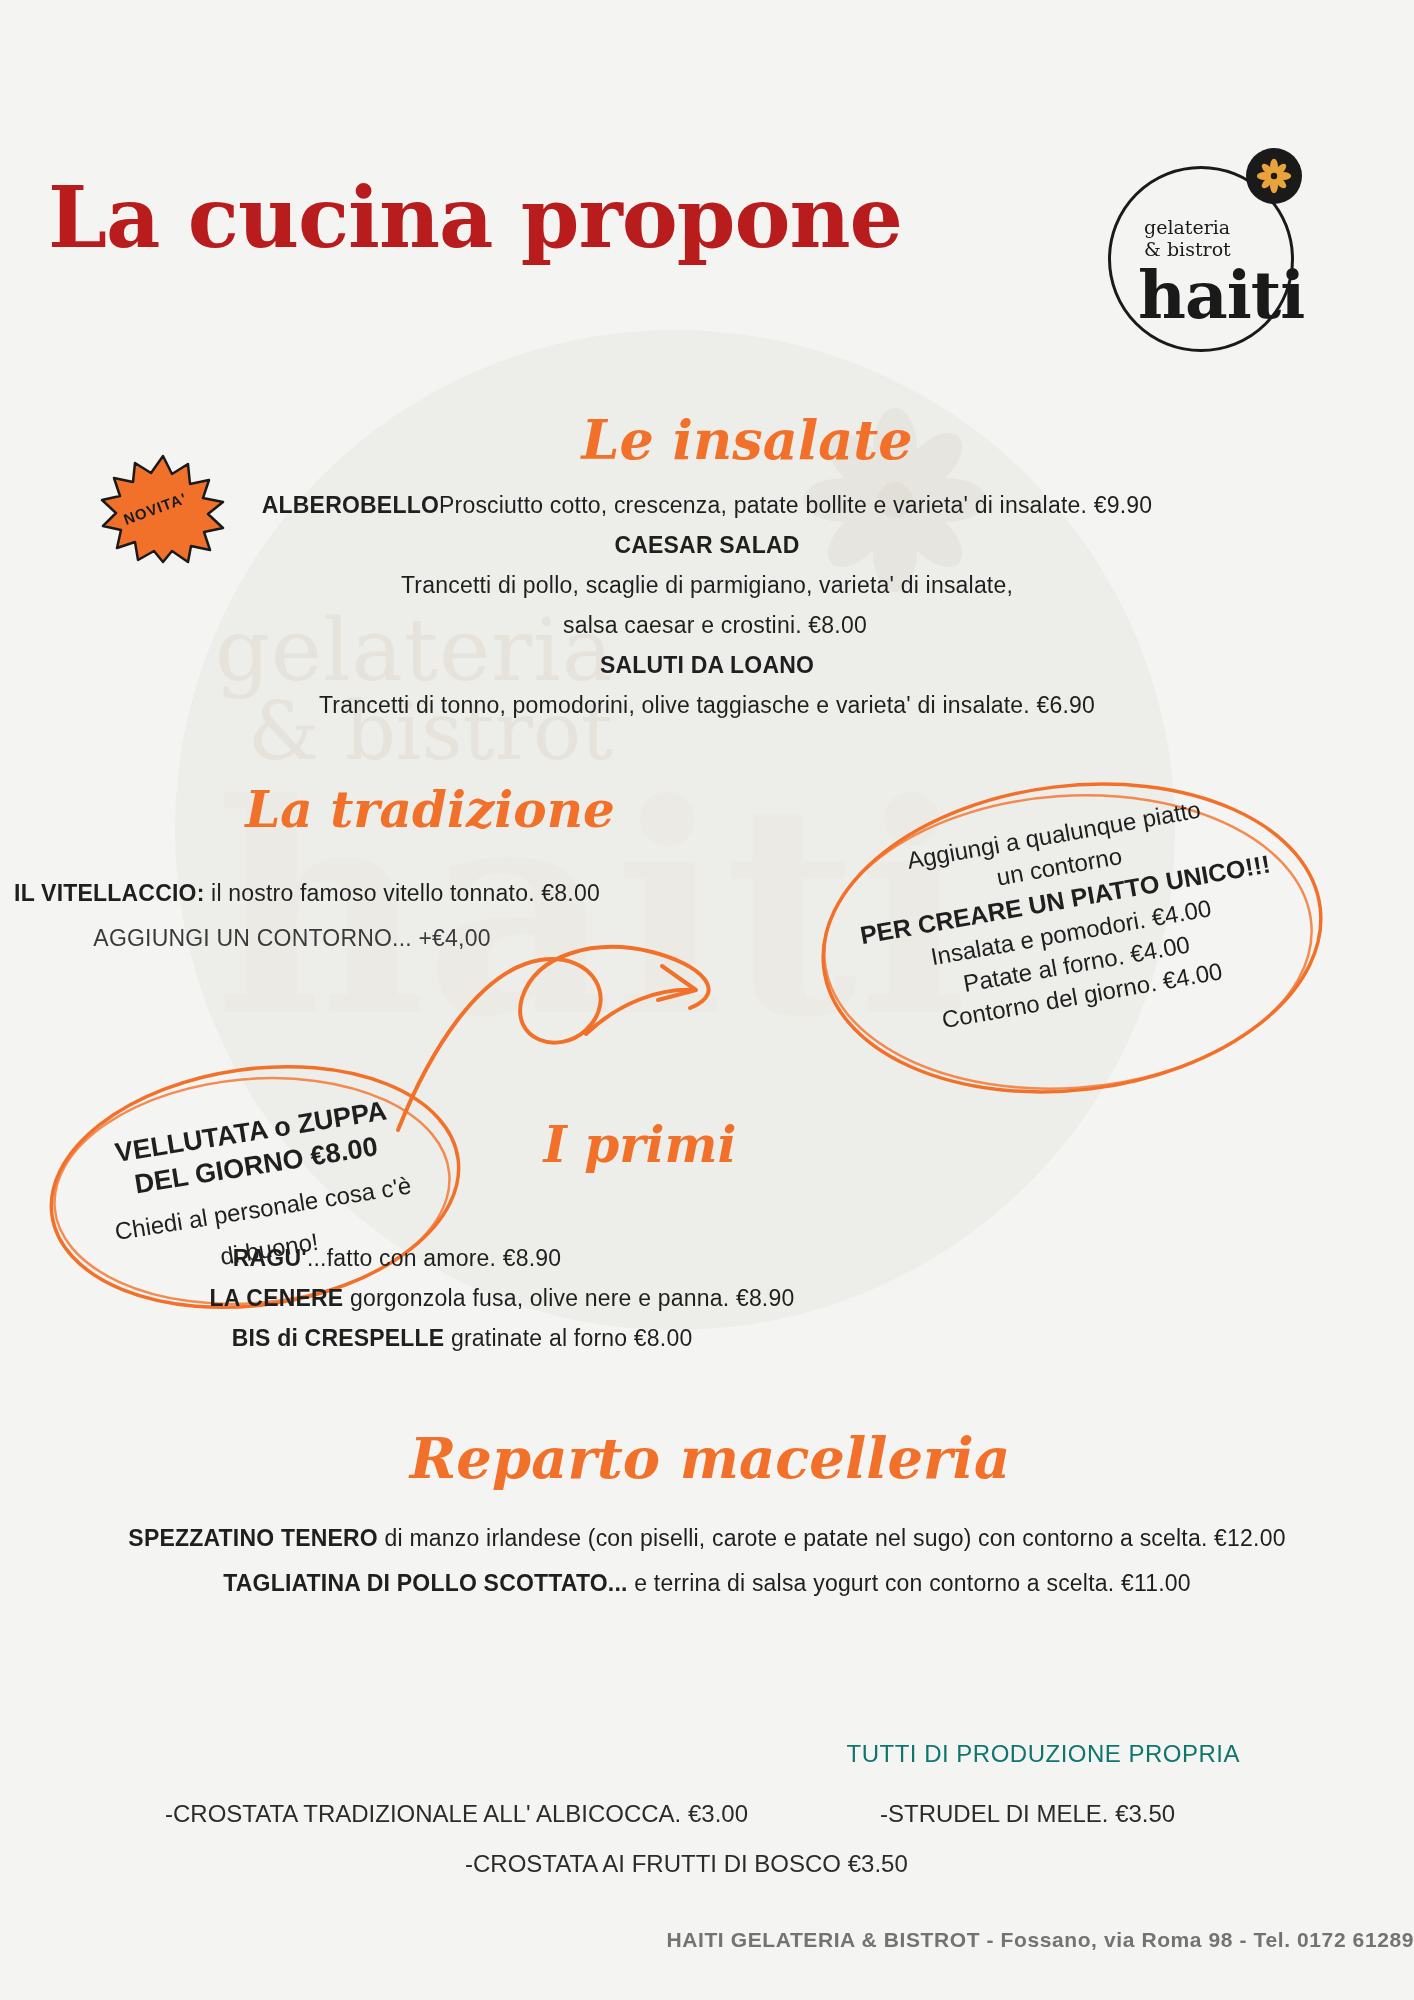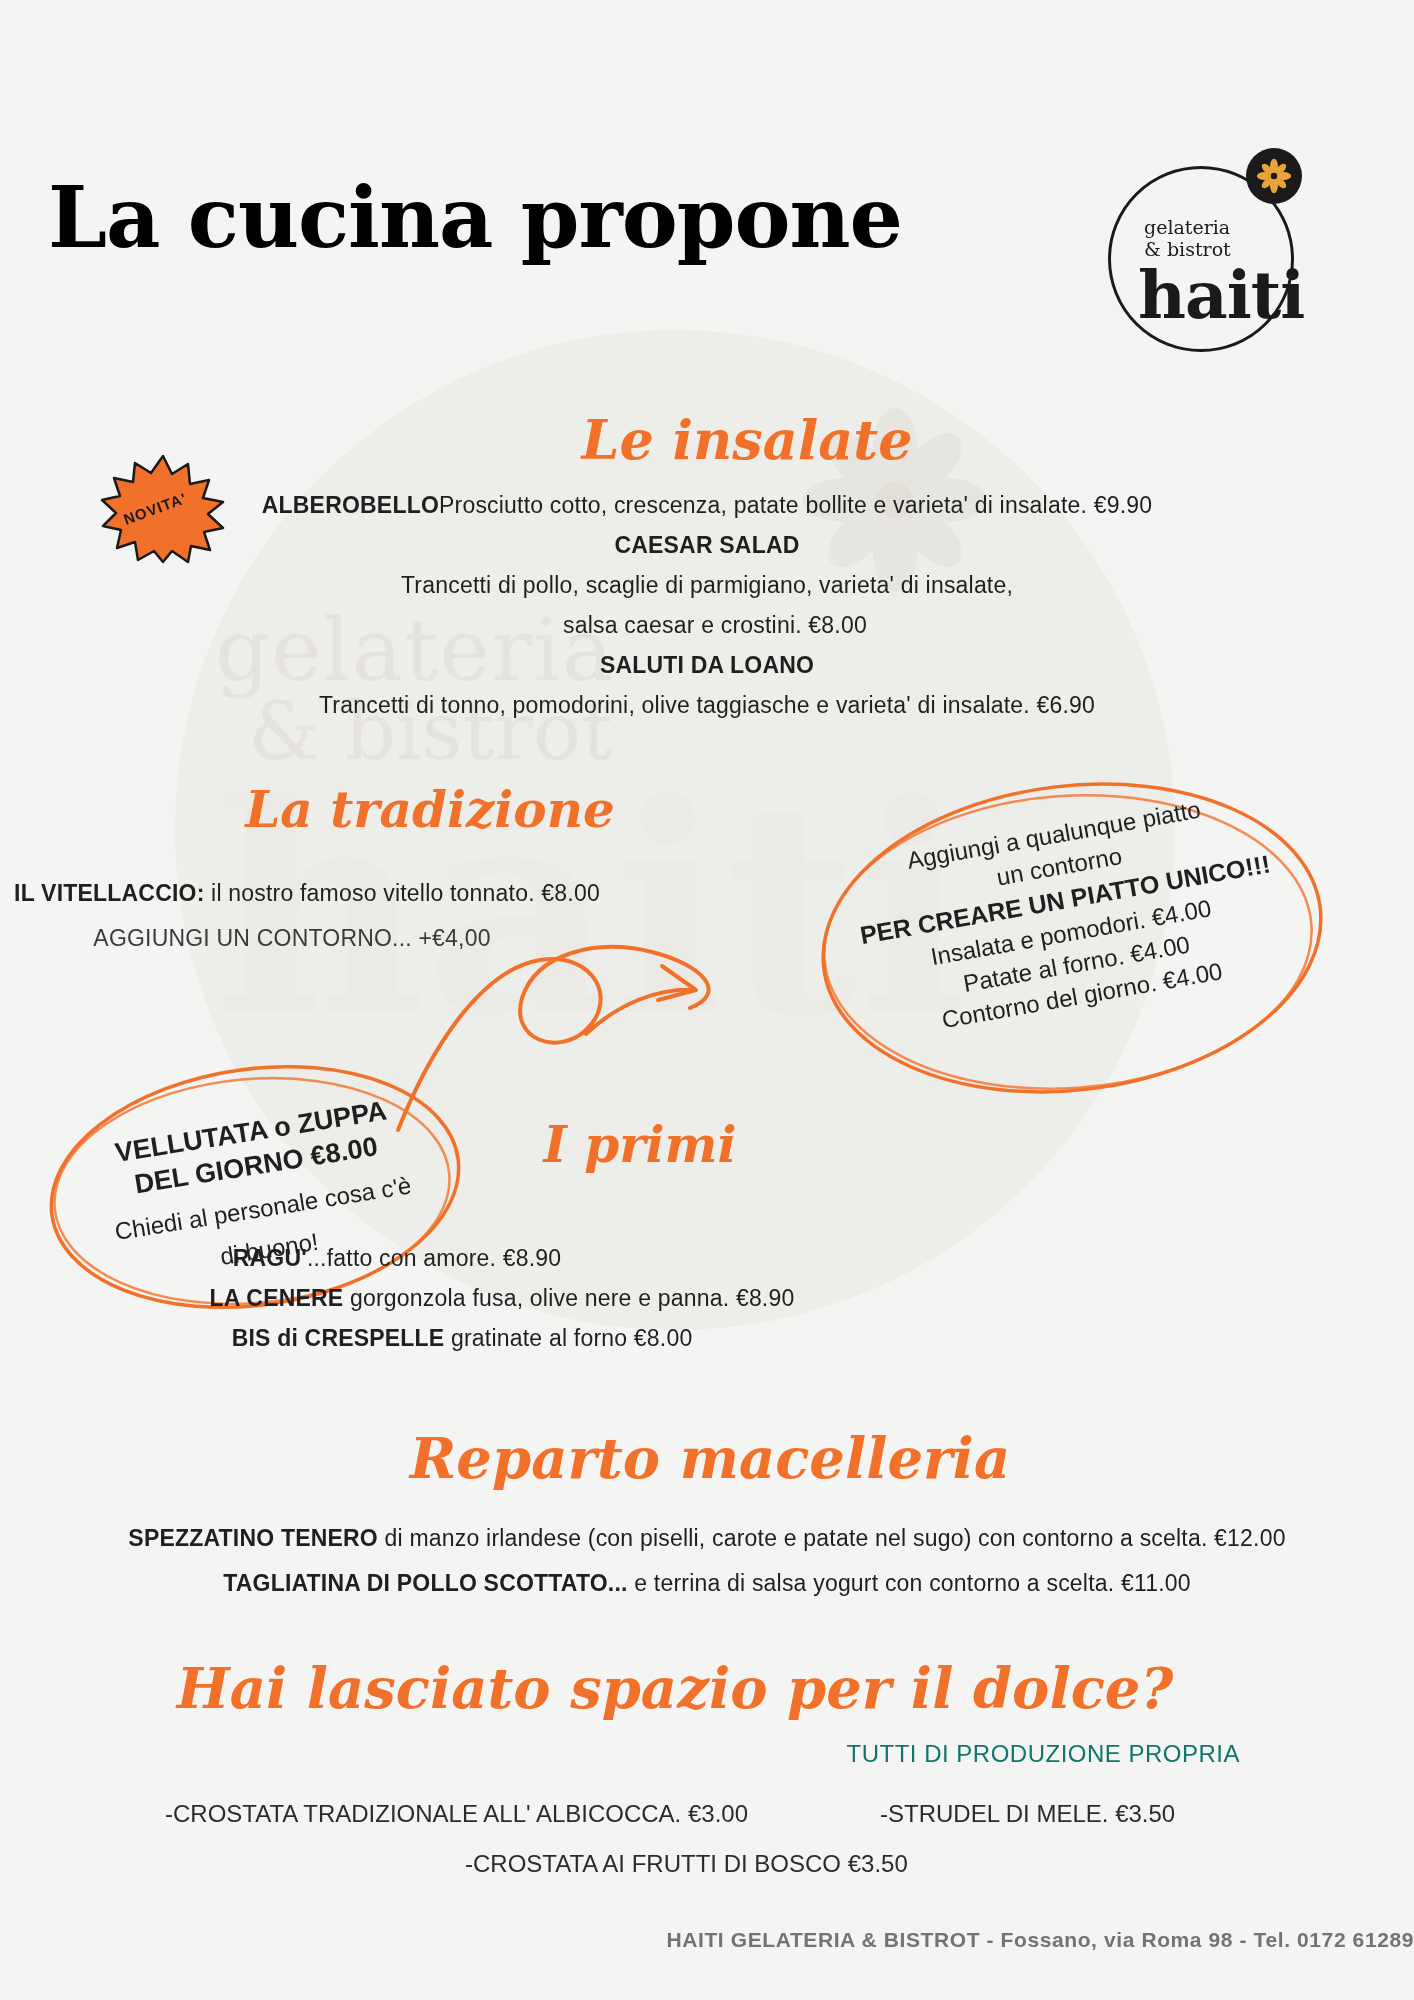--- a/index.html
+++ b/index.html
@@ -69,21 +69,21 @@
   .page { position: relative; z-index: 2; width: 1414px; height: 2000px; }
 
   
   .main-title {
     position: absolute;
     left: 48px;
     top: 168px;
     font-family: "DejaVu Serif", serif;
     font-weight: bold;
     font-size: 84px;
-    color: #000000;
+    color: #b91c1c;
     letter-spacing: -1px;
   }
 
   .logo {
     position: absolute;
     left: 1108px;
     top: 148px;
     width: 200px;
     height: 200px;
   }
@@ -424,21 +424,20 @@
 
   <div class="script h-macelleria">Reparto macelleria</div>
 
   <div class="line l-spezzatino">
     <b>SPEZZATINO TENERO</b><span> di manzo irlandese (con piselli, carote e patate nel sugo) con contorno a scelta. €12.00</span>
   </div>
   <div class="line l-tagliatina">
     <b>TAGLIATINA DI POLLO SCOTTATO...</b><span> e terrina di salsa yogurt con contorno a scelta. €11.00</span>
   </div>
 
-  <div class="script h-dolce">Hai lasciato spazio per il dolce?</div>
   <div class="line l-produzione">TUTTI DI PRODUZIONE PROPRIA</div>
 
   <div class="l-crostata-trad">-CROSTATA TRADIZIONALE ALL' ALBICOCCA. €3.00</div>
   <div class="l-strudel">-STRUDEL DI MELE. €3.50</div>
   <div class="l-crostata-bosco">-CROSTATA AI FRUTTI DI BOSCO €3.50</div>
 
   <div class="footer">HAITI GELATERIA &amp; BISTROT - Fossano, via Roma 98 - Tel. 0172 61289</div>
 
 </div>
 

